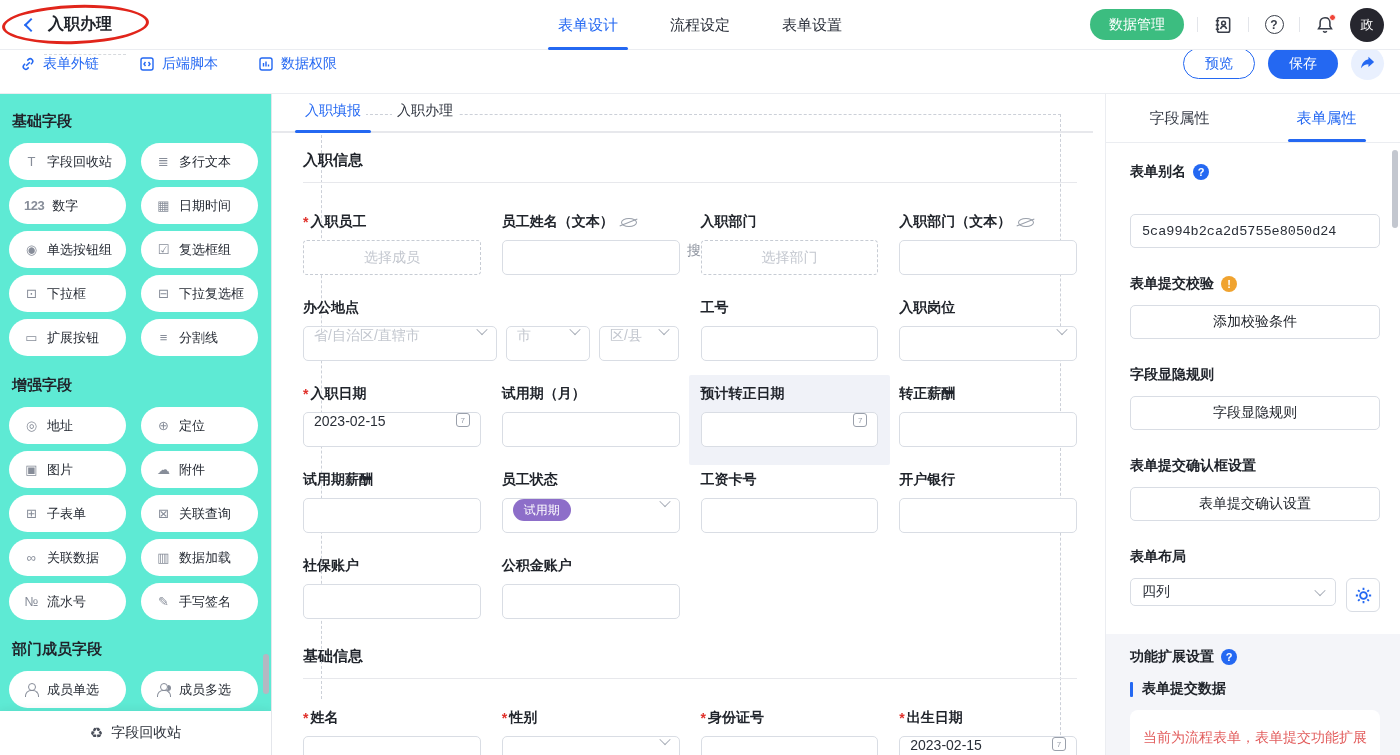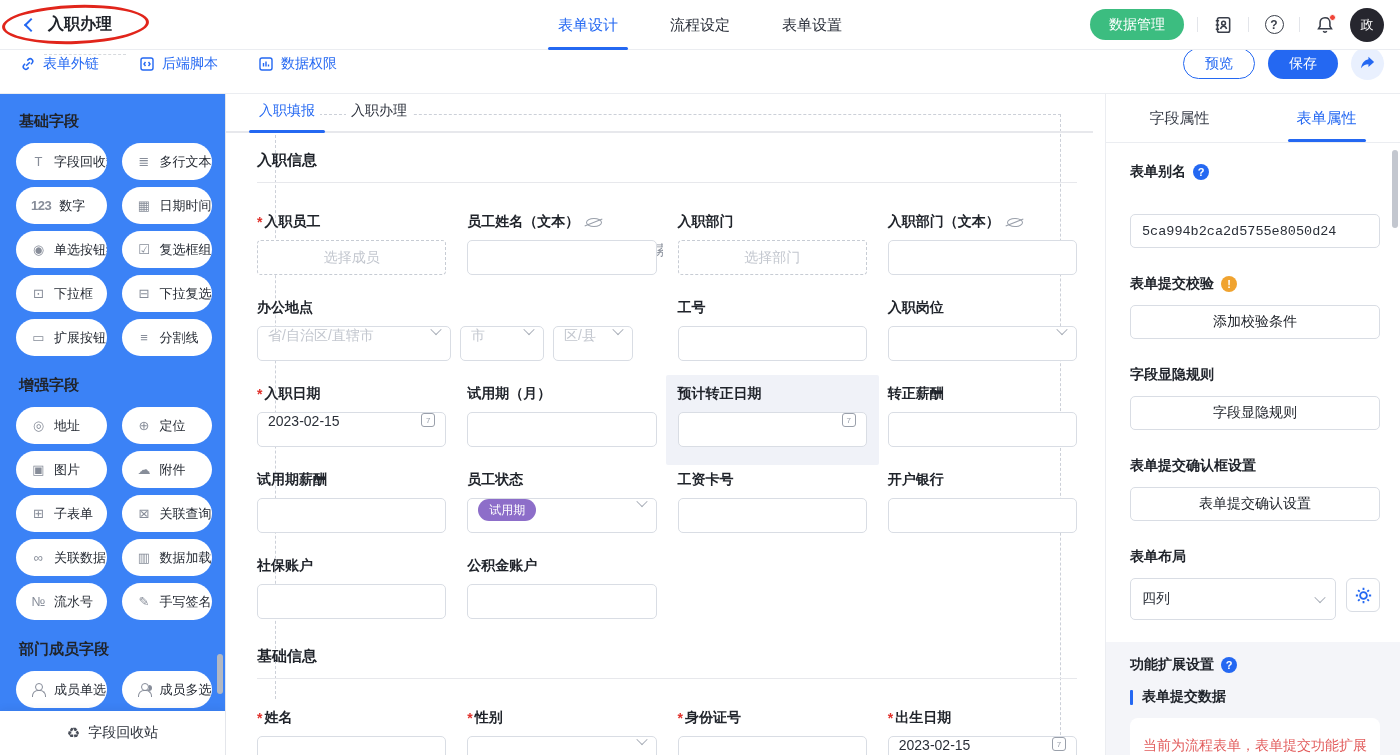--- a/index.html
+++ b/index.html
@@ -31,21 +31,21 @@
   .sublink { display:flex; align-items:center; gap:7px; color:#2468f2; font-size:14px; cursor:pointer; }
   .subbar-right { margin-left:auto; display:flex; align-items:center; gap:13px; }
   .btn-outline { height:31px; padding:0 21px; border:1px solid #2468f2; color:#2468f2; background:#fff; border-radius:16px; font-size:14px; cursor:pointer; font-family:inherit; }
   .btn-primary { height:31px; padding:0 21px; border:none; color:#fff; background:#2468f2; border-radius:16px; font-size:14px; cursor:pointer; font-family:inherit; }
   .btn-circle { width:33px; height:33px; border-radius:50%; background:#e9f0fe; border:none; display:flex; align-items:center; justify-content:center; cursor:pointer; }
 
   
   .bodywrap { display:flex; height:661px; }
 
   
-  .sidebar { width:226px; background:#3b82f6; border-right:1px solid #e4e6eb; position:relative; padding:18px 13px 0 16px; overflow:hidden; flex:none; }
+  .sidebar { width:272px; background:#5eead4; border-right:1px solid #e4e6eb; position:relative; padding:18px 13px 0 9px; overflow:hidden; flex:none; }
   .sec-title { font-size:15px; font-weight:700; color:#20242b; margin:0 0 12px 3px; }
   .pill-grid { display:grid; grid-template-columns:1fr 1fr; column-gap:15px; row-gap:7px; margin-bottom:20px; }
   .pill { height:37px; background:#fff; border-radius:18.5px; display:flex; align-items:center; padding-left:15px; gap:8px; font-size:13px; color:#252a33; cursor:grab; white-space:nowrap; overflow:hidden; }
   .pill .g { color:#878d99; font-size:13px; min-width:15px; text-align:center; flex:none; }
   .g123 { font-size:9px; font-weight:700; letter-spacing:-0.5px; }
   .person { position:relative; width:14px; height:14px; display:inline-block; }
   .person::before { content:""; position:absolute; top:0; left:4px; width:6px; height:6px; border:1.3px solid #878d99; border-radius:50%; }
   .person::after { content:""; position:absolute; bottom:0; left:1px; width:12px; height:6px; border:1.3px solid #878d99; border-bottom:none; border-radius:6px 6px 0 0; }
   .person.multi::before { box-shadow:4px 1px 0 -1px #878d99; }
   .pill.cut { height:14px; border-radius:14px 14px 0 0; }
@@ -92,21 +92,21 @@
   .ptab.active { color:#2468f2; }
   .ptab.active::after { content:""; position:absolute; bottom:0; left:50%; transform:translateX(-50%); width:78px; height:3px; background:#2468f2; border-radius:2px; }
   .pbody { padding:20px 20px 0 24px; }
   .pgroup { margin-bottom:27px; }
   .plabel { font-size:14px; font-weight:700; color:#20242b; display:flex; align-items:center; gap:7px; margin-bottom:12px; }
   .qmark { width:16px; height:16px; border-radius:50%; background:#2468f2; color:#fff; font-size:11px; font-weight:700; display:inline-flex; align-items:center; justify-content:center; cursor:pointer; }
   .wmark { width:16px; height:16px; border-radius:50%; background:#f0a32f; color:#fff; font-size:11px; font-weight:700; display:inline-flex; align-items:center; justify-content:center; cursor:pointer; }
   .pinput { width:100%; height:34px; border:1px solid #d9dde4; border-radius:5px; padding:0 11px; font-size:13.5px; color:#2a2f38; font-family:Liberation Mono, monospace; background:#fff;margin-top:21px; }
   .pbtn { width:100%; height:34px; border:1px solid #d9dde4; border-radius:5px; background:#fff; font-size:14px; color:#20242b; cursor:pointer; font-family:inherit; }
   .layout-row { display:flex; gap:10px; }
-  .psel { flex:1; height:42px; border:1px solid #d9dde4; border-radius:5px; display:flex; align-items:center; justify-content:space-between; padding:8px 11px; font-size:14px; color:#2a2f38; cursor:pointer; background:#fff; }
+  .psel { flex:1; height:28px; border:1px solid #d9dde4; border-radius:5px; display:flex; align-items:center; justify-content:space-between; padding:8px 11px; font-size:14px; color:#2a2f38; cursor:pointer; background:#fff; }
   .gearbtn { width:34px; height:34px; border:1px solid #d9dde4; border-radius:6px; background:#fff; display:flex; align-items:center; justify-content:center; cursor:pointer; flex:none; }
   .ext { background:#f4f5f9; margin:22px -20px 0 -24px; padding:14px 20px 20px 24px; }
   .barhead { font-size:14px; font-weight:700; color:#20242b; display:flex; align-items:center; gap:9px; margin:14px 0 12px; }
   .barhead::before { content:""; width:3px; height:15px; background:#2468f2; border-radius:1px; }
   .notice { background:#fff; border-radius:8px; padding:15px 13px; color:#e25d5d; font-size:14px; line-height:1.78; }
   .p-thumb { position:absolute; right:2px; top:56px; width:6px; height:78px; background:#c3c7cf; border-radius:3px; cursor:pointer; }
 </style>
 </head>
 <body>
 

